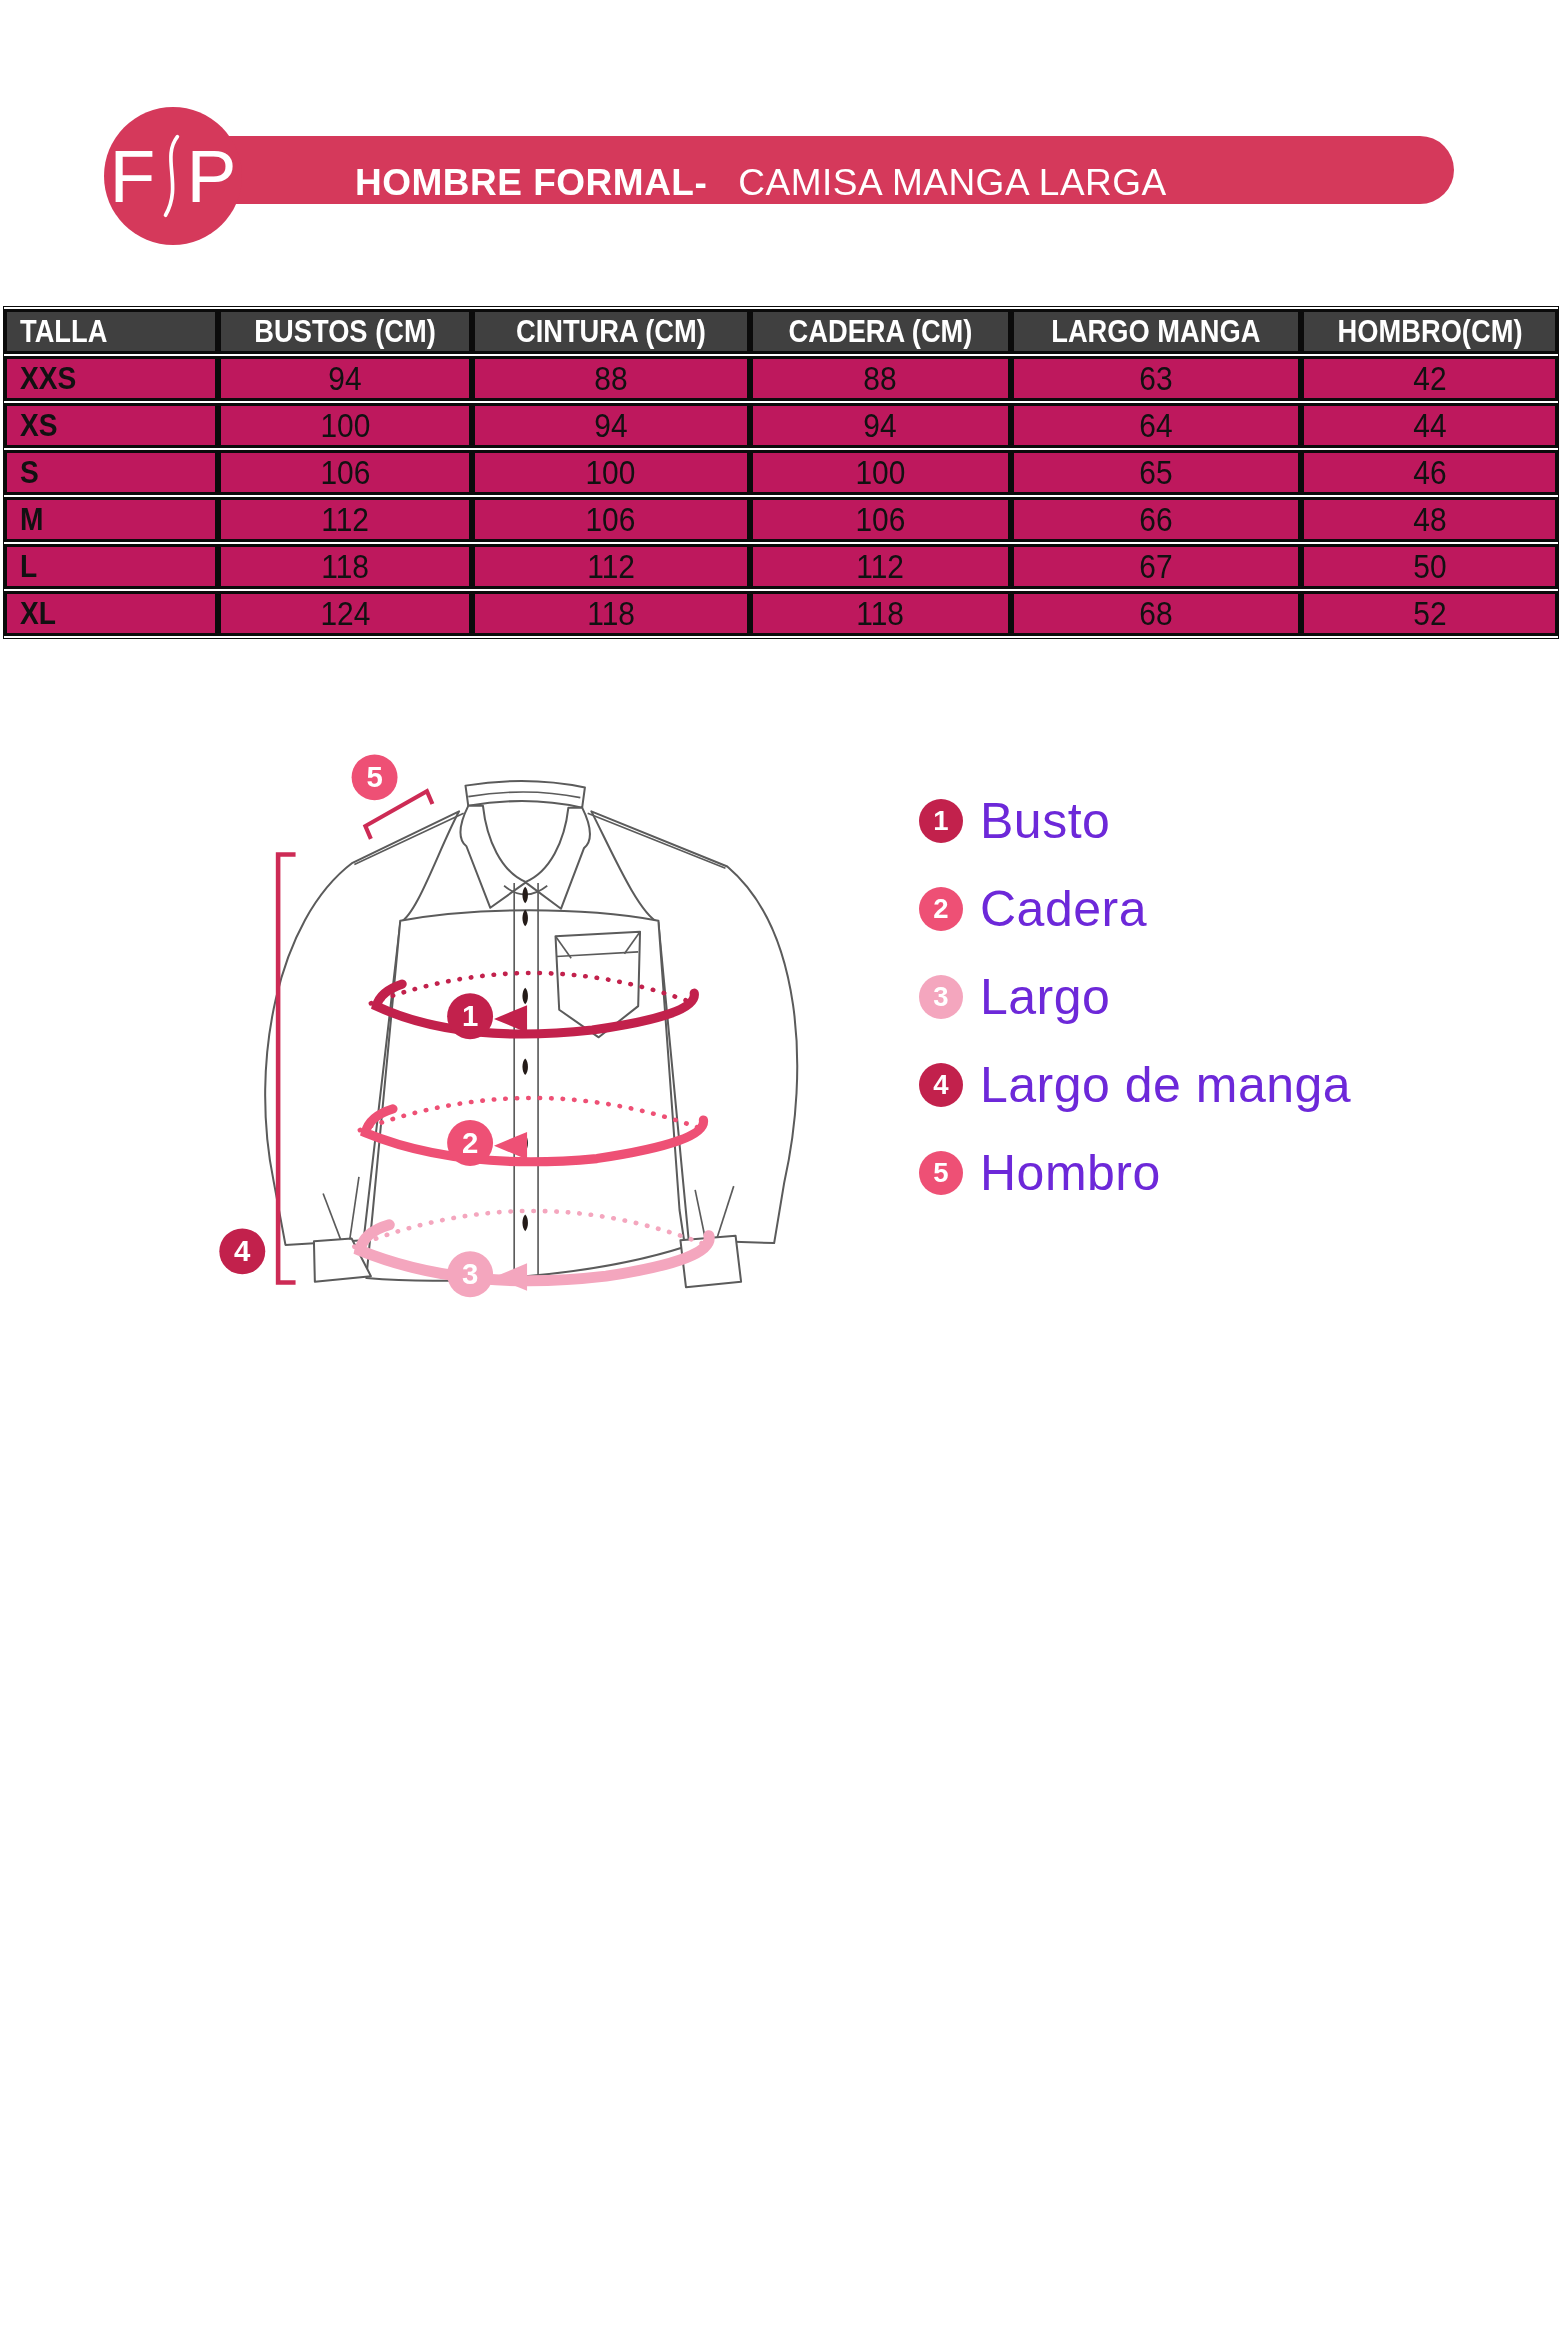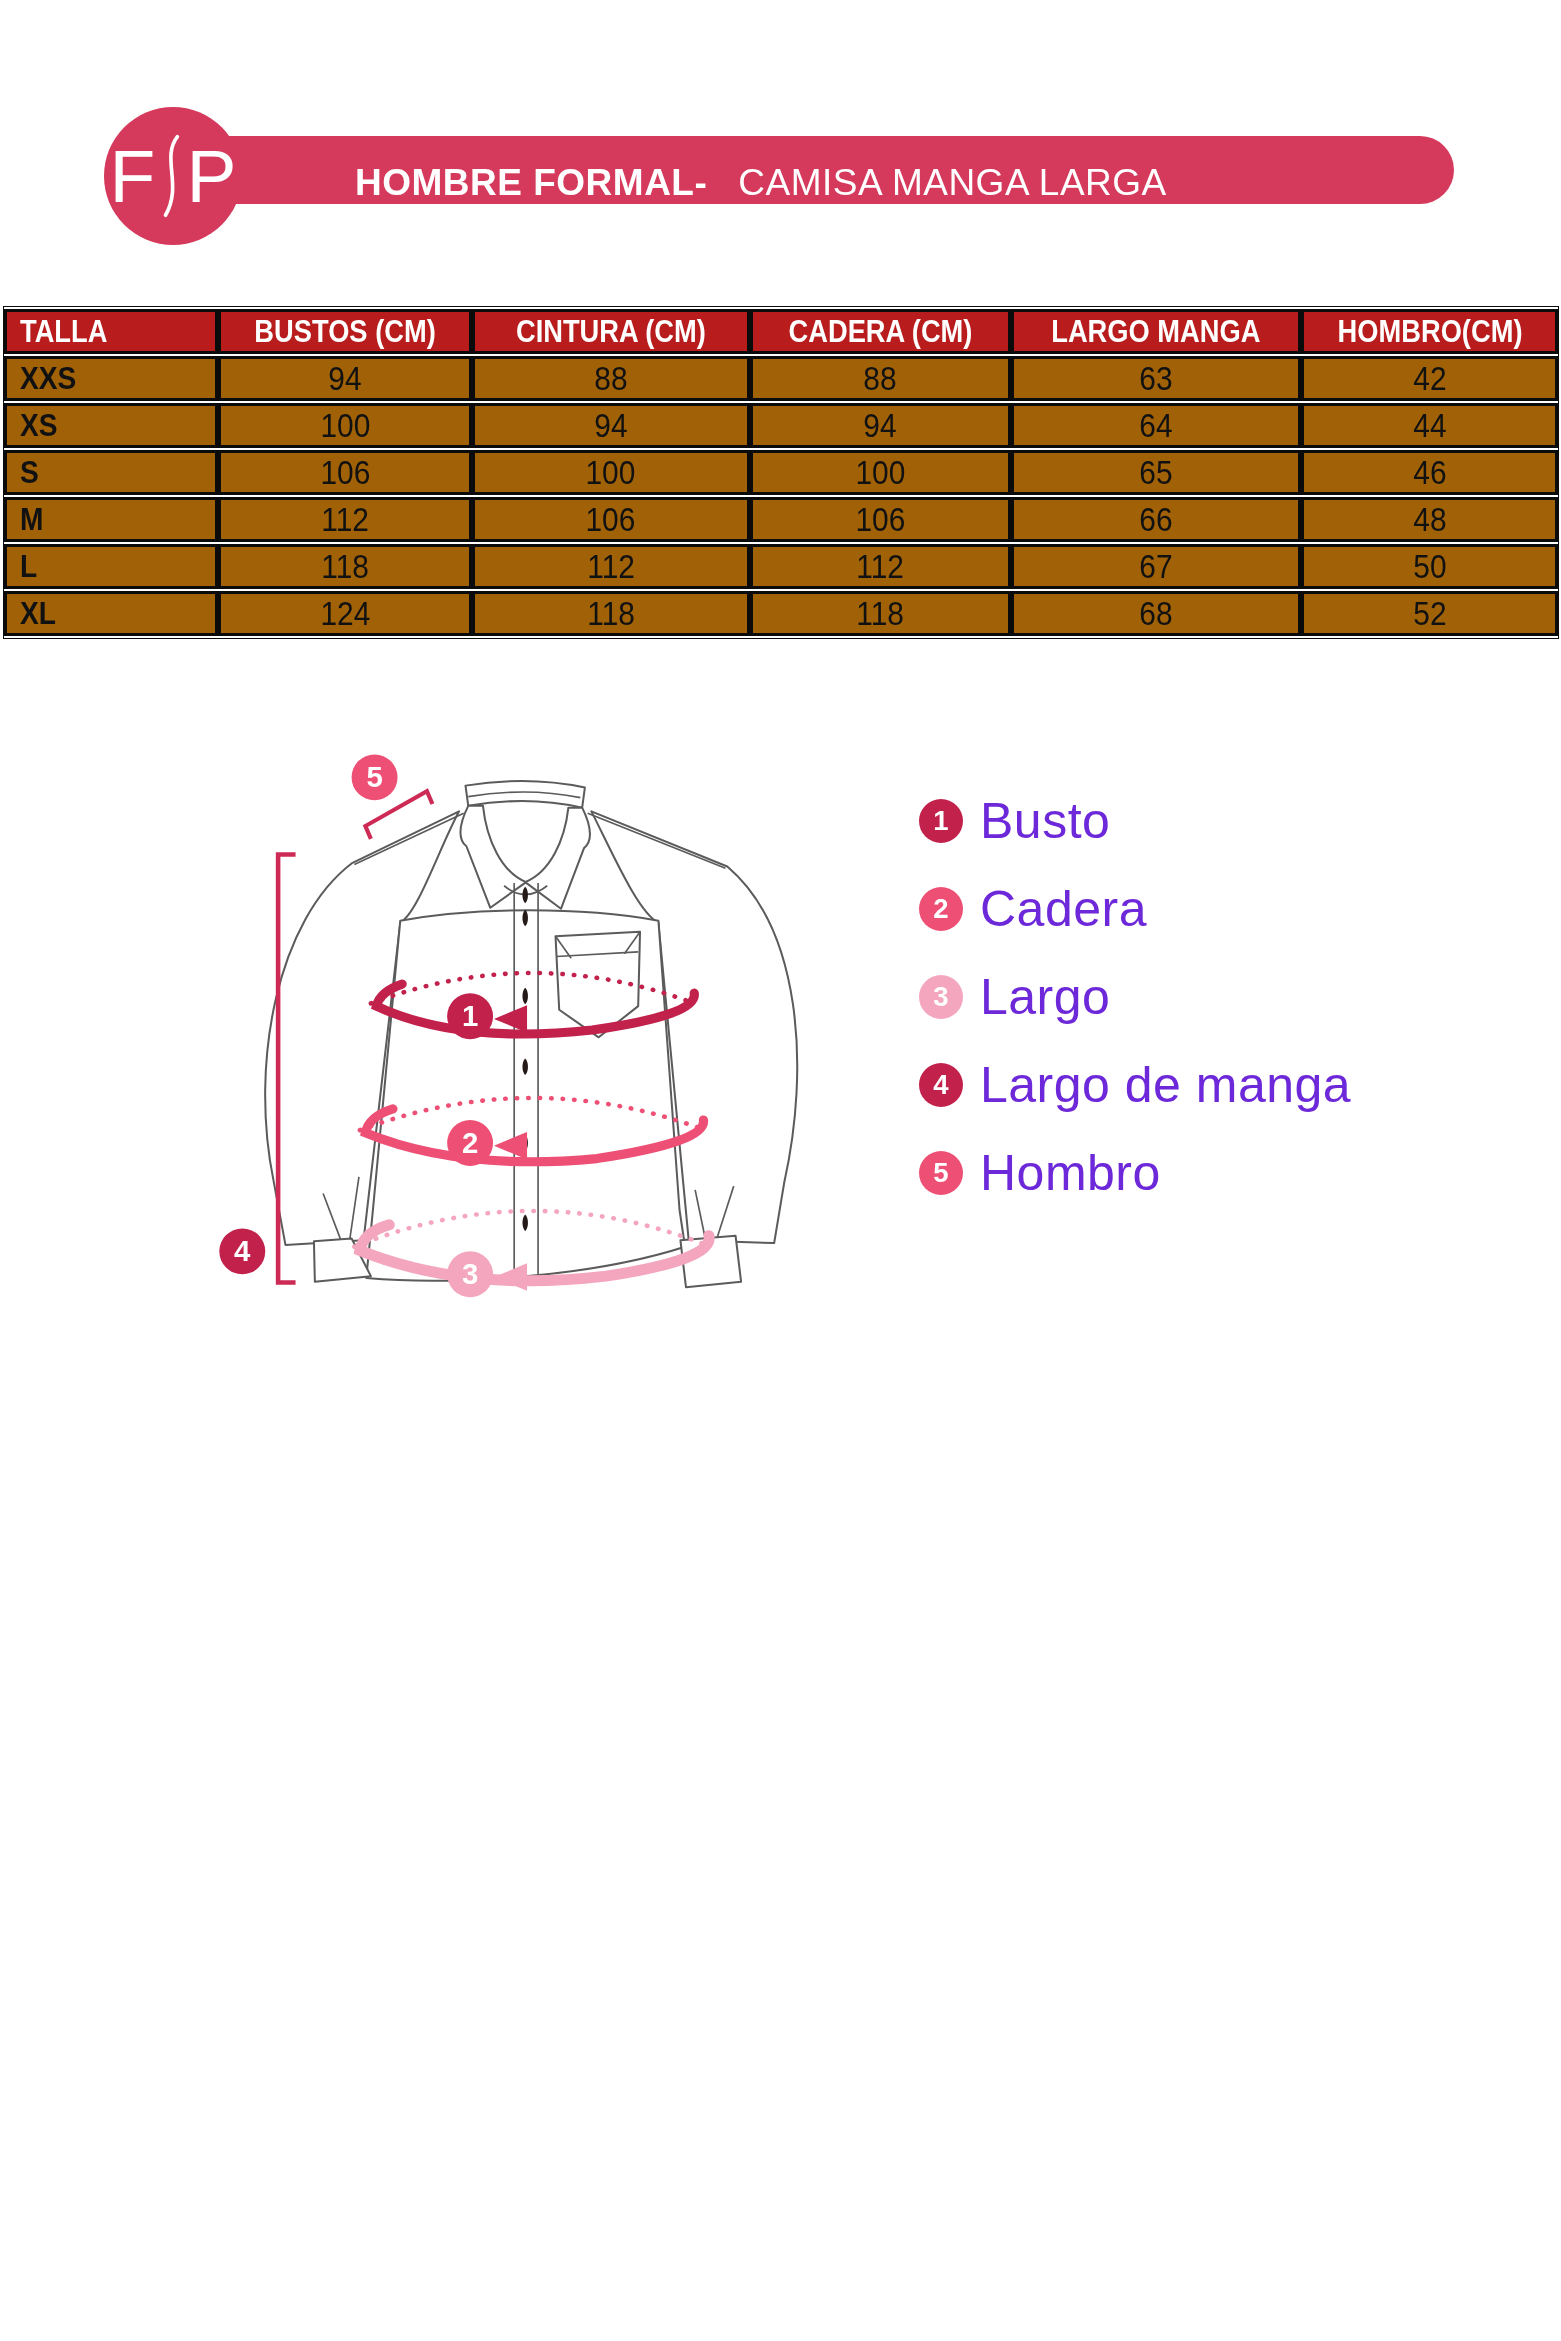--- a/index.html
+++ b/index.html
@@ -18,22 +18,22 @@
           background:#D5395B; border-radius:50%; display:flex; align-items:center;
           justify-content:center; gap:3.7px; color:#fff; }
   .logo .lt { font-size:75px; font-weight:400; line-height:1; }
   .logo svg { display:block; }
 
   
   .size-table-wrap { position:absolute; left:2.8px; top:306px; width:1556px; }
   table.size { width:100%; border-collapse:separate; border-spacing:0 2.8px;
                border:1.8px solid #0b0b0b; }
   table.size td { border:3.7px solid #0b0b0b; height:45px; vertical-align:middle;
-                  background:#a16207; font-size:34px; text-align:center; color:#111; }
-  table.size tr.head td { background:#b91c1c; color:#fff; font-weight:700; font-size:31px; }
+                  background:#be185d; font-size:34px; text-align:center; color:#111; }
+  table.size tr.head td { background:#404040; color:#fff; font-weight:700; font-size:31px; }
   table.size td.talla { text-align:left; padding-left:13px; font-weight:700; font-size:32px; }
   .cnd { display:inline-block; transform:scaleX(.88); transform-origin:center; }
   td.talla .cnd, tr.head td.talla .cnd { transform-origin:left center; }
 
   
   .diagram { position:absolute; left:165px; top:725px; width:680px; height:643px; }
 
   
   .legend { position:absolute; left:919px; top:799px; }
   .legend-item { display:flex; align-items:center; height:44px; margin-bottom:44px; }

